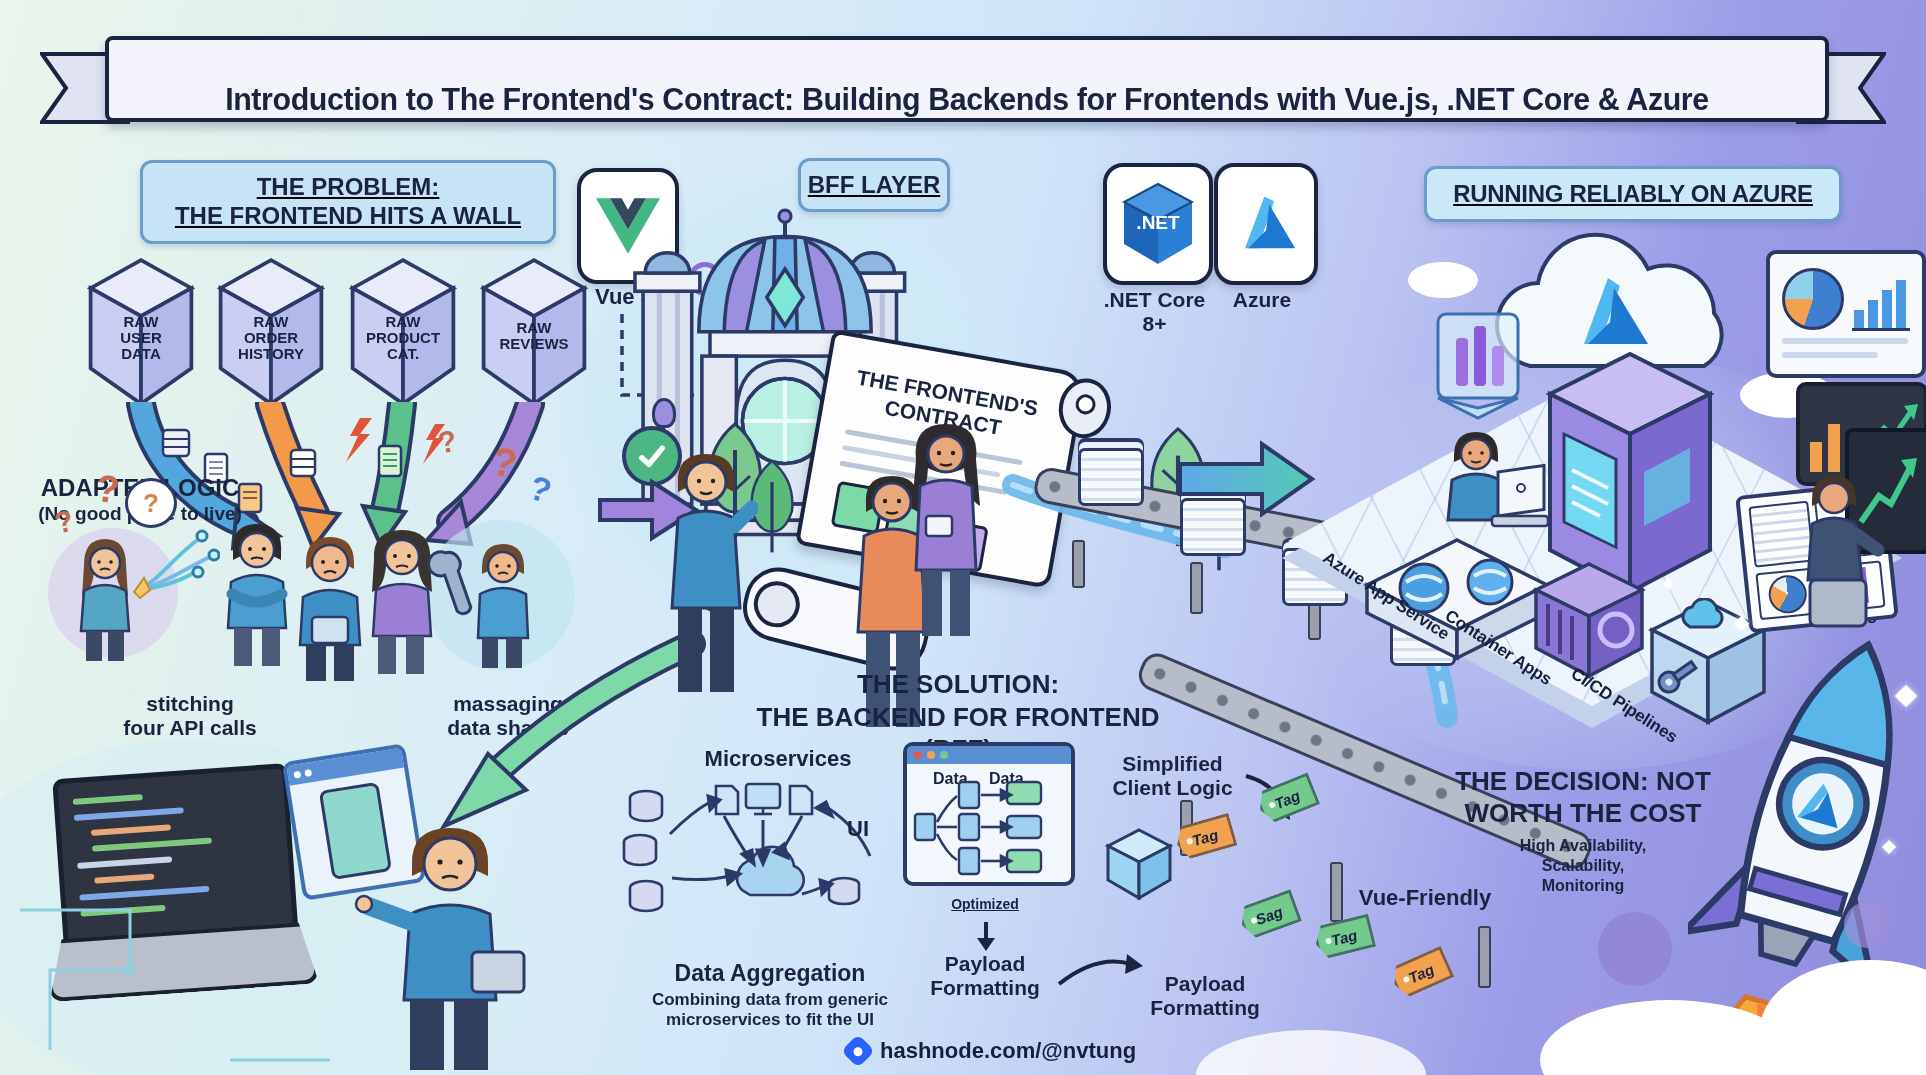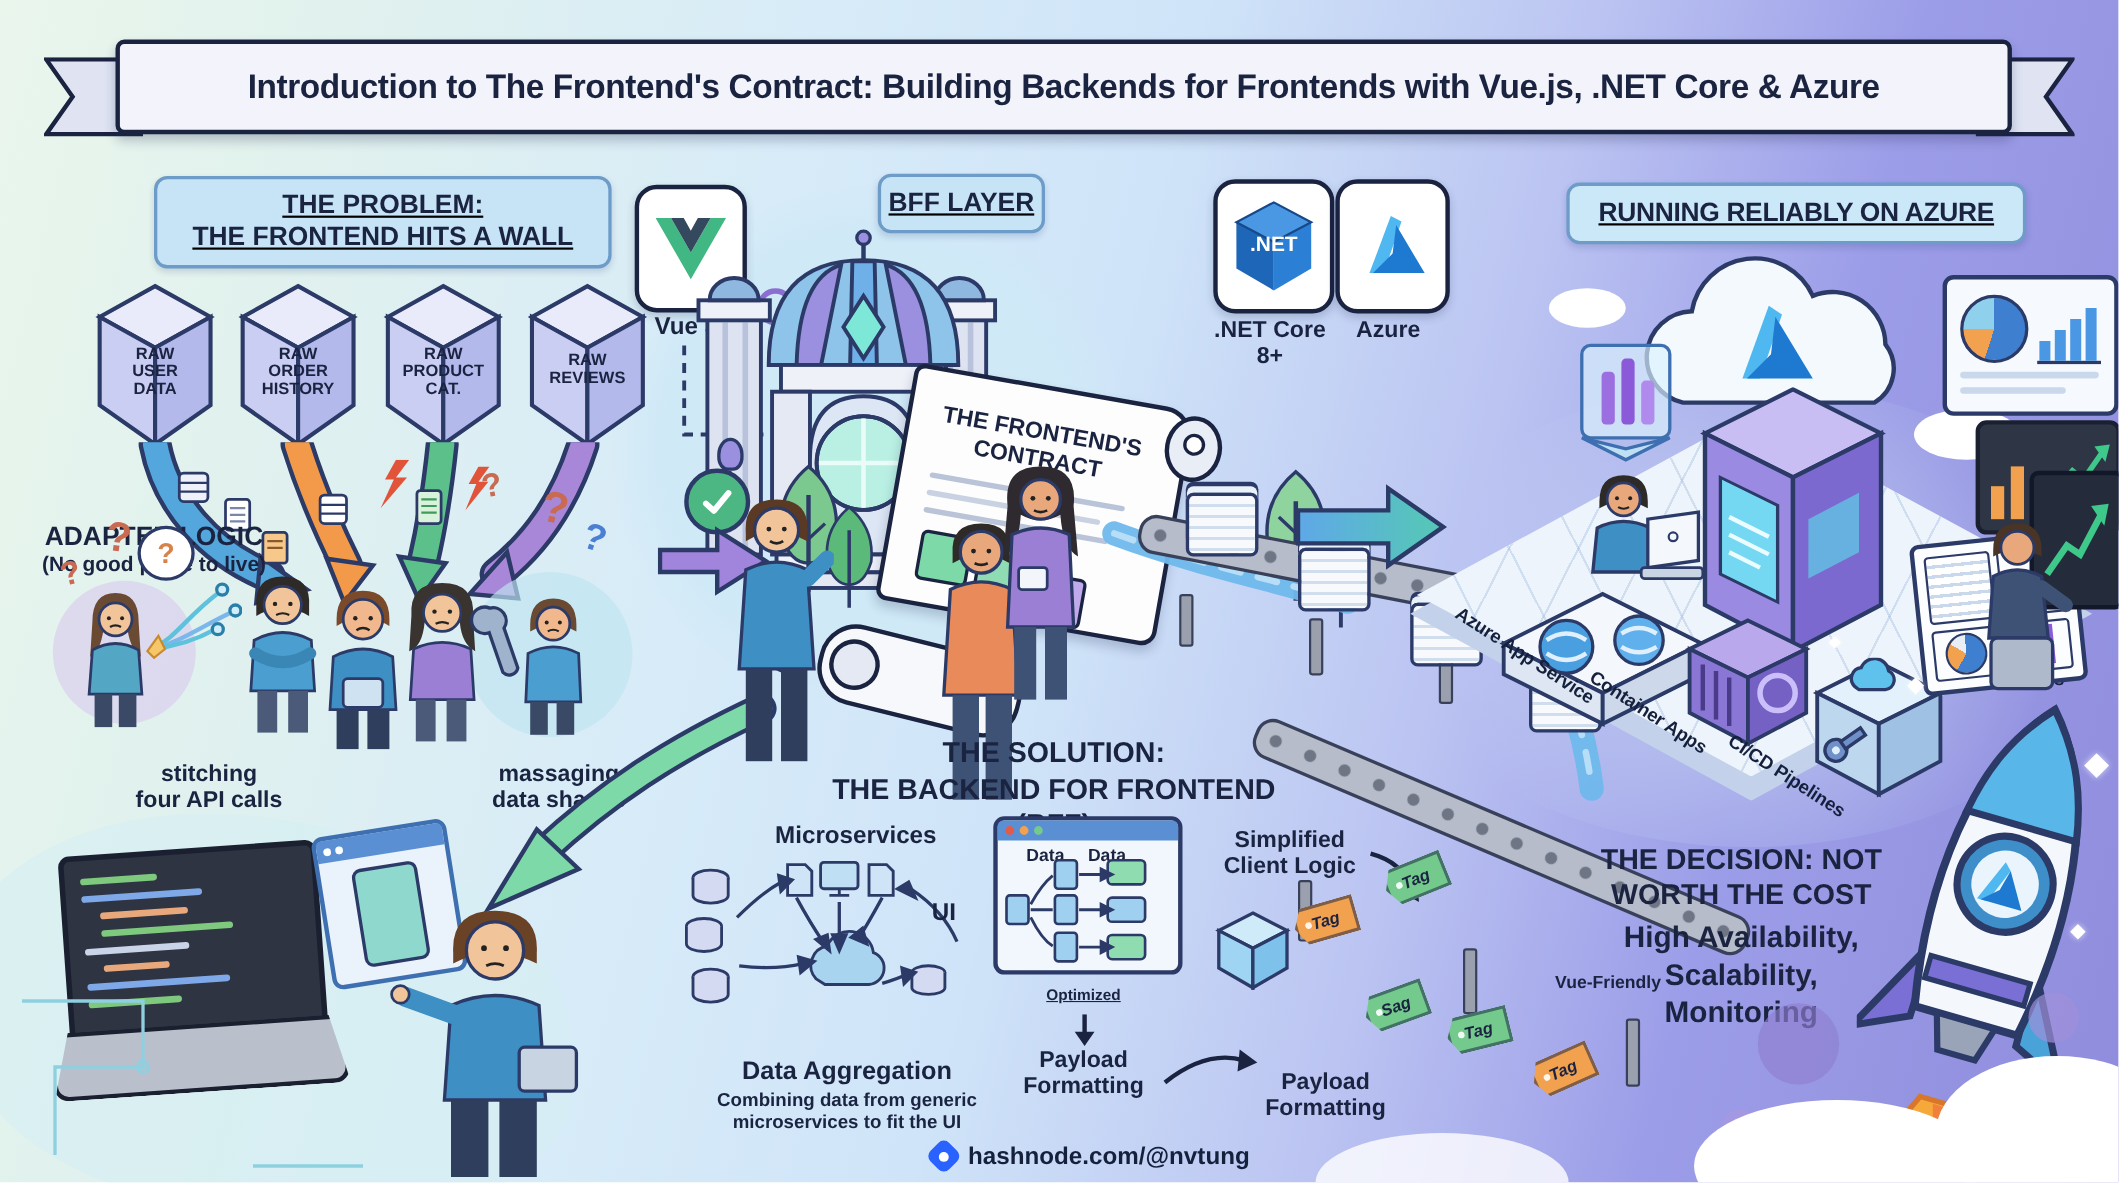--- a/index.html
+++ b/index.html
@@ -44,21 +44,21 @@
   <div class="abs" style="left:1260px;top:350px;width:660px;height:420px;border-radius:50%;
        background:radial-gradient(circle,#c9d9f2cc 0%,rgba(201,217,242,0) 70%);"></div>
 
   <svg class="abs" style="left:40px;top:52px" width="90" height="72">
     <polygon points="88,2 2,2 26,36 2,70 88,70" fill="#dfe3f2" stroke="#1a2340" stroke-width="4"></polygon>
   </svg>
   <svg class="abs" style="left:1796px;top:52px" width="90" height="72">
     <polygon points="2,2 88,2 64,36 88,70 2,70" fill="#dfe3f2" stroke="#1a2340" stroke-width="4"></polygon>
   </svg>
   <div class="abs" style="left:105px;top:36px;width:1716px;height:78px;background:#f3f4fb;border:4px solid #1a2340;
-       border-radius:8px;display:flex;align-items:center;justify-content:center;box-shadow:0 6px 10px rgba(30,40,80,.25);">
+       border-radius:8px;display:flex;align-items:flex-end;justify-content:center;box-shadow:0 6px 10px rgba(30,40,80,.25);">
     <div class="b" style="font-size:31px;letter-spacing:-.4px;transform:scaleX(.98);">Introduction to The Frontend's Contract: Building Backends for Frontends with Vue.js, .NET Core &amp; Azure</div>
   </div>
 
   <div class="abs chip" style="left:140px;top:160px;width:410px;height:78px;">
     <div class="b pre ctr" style="font-size:24px;line-height:1.2;">THE PROBLEM:
 THE FRONTEND HITS A WALL</div>
   </div>
 
   <div class="abs" style="left:85px;top:256px;width:112px;height:152px;">
     <svg width="112" height="152" viewBox="0 0 120 158">
@@ -590,21 +590,21 @@
     </div>
   <div class="tag" style="left:1315px;top:920px;background:#74c98c;transform:rotate(-14deg);">
     <i></i>
       <span>Tag</span>
     </div>
   <div class="tag" style="left:1392px;top:956px;background:#f2a14e;transform:rotate(-24deg);">
     <i></i>
       <span>Tag</span>
     </div>
 
-  <div class="abs b ctr" style="left:1340px;top:885px;width:170px;font-size:16px;text-align:right;">Vue-Friendly</div>
+  <div class="abs b ctr" style="left:1340px;top:885px;width:170px;font-size:22px;">Vue-Friendly</div>
   <div class="abs b pre ctr" style="left:1125px;top:972px;width:160px;font-size:21px;line-height:1.15;">Payload
 Formatting</div>
 
   <div class="abs" style="left:1103px;top:163px;width:102px;height:114px;background:#fff;border:4px solid #1a2340;border-radius:20px;
        display:flex;align-items:center;justify-content:center;box-shadow:0 4px 8px rgba(30,40,80,.2);">
     <div style="position:relative;width:76px;height:84px;">
       <svg width="76" height="84" viewBox="0 0 76 84">
         <polygon points="38,2 72,20 38,38 4,20" fill="#4a97e4"></polygon>
         <polygon points="4,20 38,38 38,82 4,62" fill="#1e66b8"></polygon>
         <polygon points="38,38 72,20 72,62 38,82" fill="#2b7fd4"></polygon>
@@ -770,21 +770,21 @@
       <path d="M30,30 Q30,6 52,6 Q74,6 74,30 L74,36 Q52,24 30,36 Z" fill="#4a3426"></path>
       <circle cx="52" cy="28" r="15" fill="#e8a87c" stroke="#2c3a68" stroke-width="2.5"></circle>
       <path d="M30,54 Q52,42 74,54 L80,110 H26 Z" fill="#3e5276" stroke="#2c3a68" stroke-width="3"></path>
       <path d="M74,64 L96,80" stroke="#3e5276" stroke-width="13" stroke-linecap="round"></path>
       <rect x="28" y="110" width="56" height="46" rx="6" fill="#aeb9cc" stroke="#2c3a68" stroke-width="3"></rect>
     </svg>
   </div>
 
   <div class="abs b pre ctr" style="left:1428px;top:766px;width:310px;font-size:26px;line-height:1.22;">THE DECISION: NOT
 WORTH THE COST</div>
-  <div class="abs b pre ctr" style="left:1458px;top:836px;width:250px;font-size:27px;line-height:1.25;">High Availability,
+  <div class="abs b pre ctr" style="left:1458px;top:836px;width:250px;font-size:16px;line-height:1.25;">High Availability,
 Scalability,
 Monitoring</div>
 
   <svg class="abs" style="left:1688px;top:628px" width="250" height="420" viewBox="0 0 150 260" transform="rotate(0)">
     <g transform="rotate(16 75 130)">
       <path d="M62,236 L52,258 L68,248 L75,260 L82,248 L98,258 L88,236 Z" fill="#f6a93b" stroke="#d8762a" stroke-width="3"></path>
       <path d="M70,238 L75,256 L80,238 Z" fill="#f2803d"></path>
       <path d="M45,150 L14,208 L44,194 Z" fill="#7a6fd4" stroke="#2c3a68" stroke-width="4"></path>
       <path d="M105,150 L136,208 L106,194 Z" fill="#4aa3d8" stroke="#2c3a68" stroke-width="4"></path>
       <path d="M75,6 C112,46 118,120 105,188 L45,188 C32,120 38,46 75,6 Z" fill="#f4f8fc" stroke="#2c3a68" stroke-width="4.5"></path>

